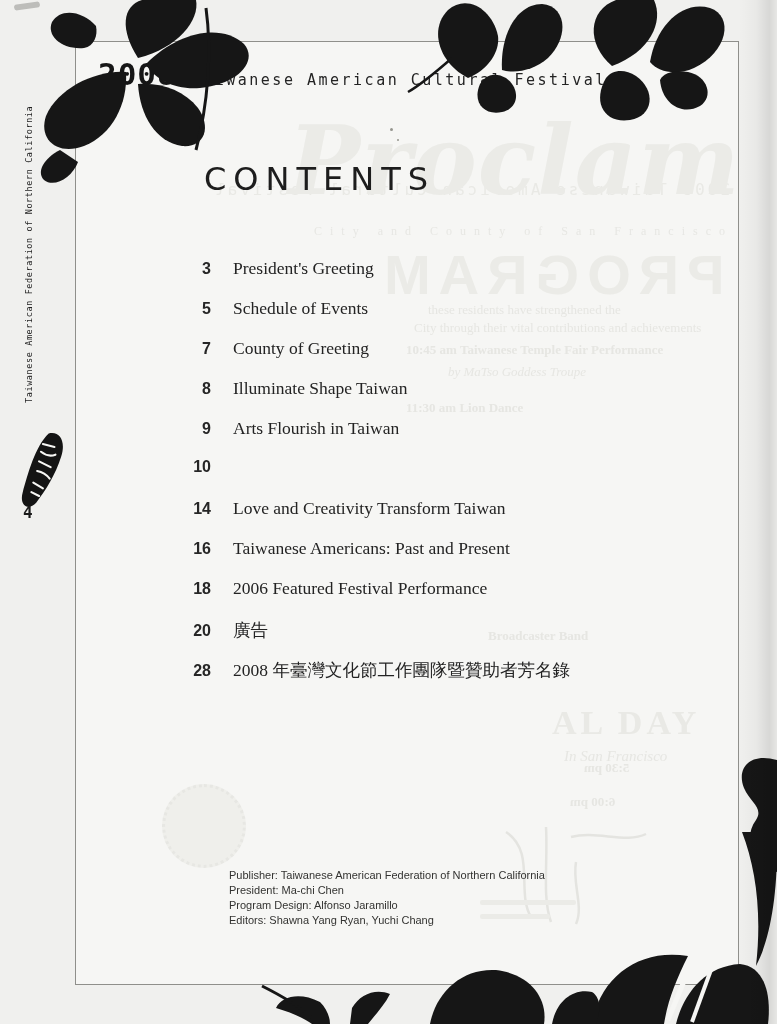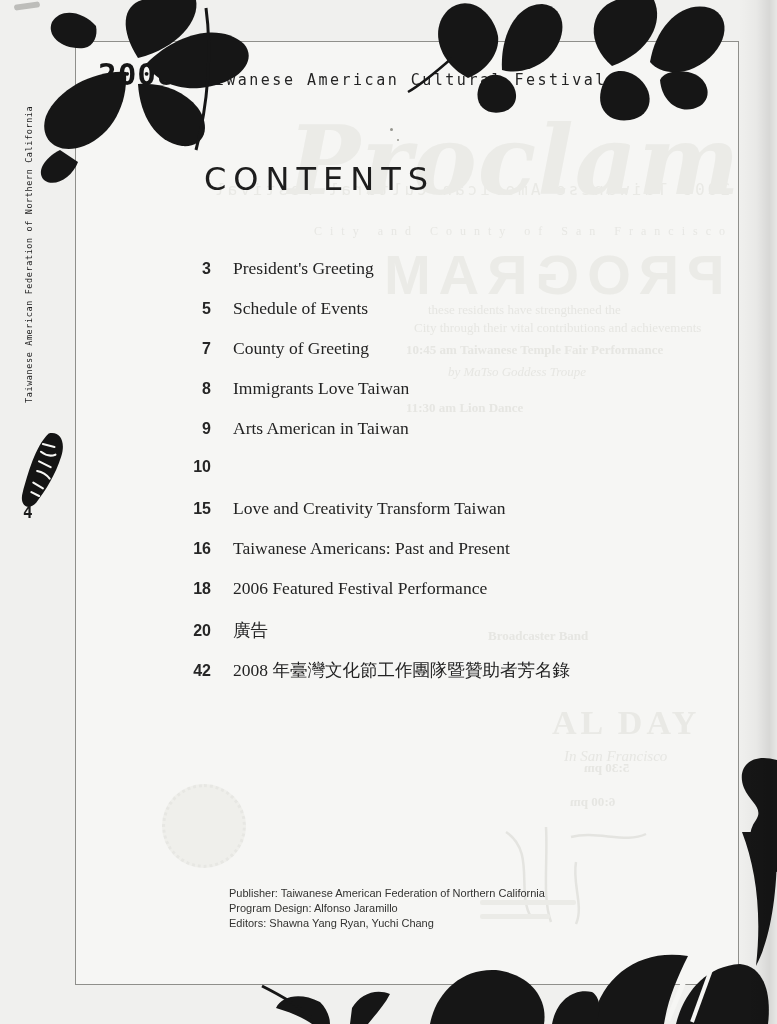--- a/index.html
+++ b/index.html
@@ -57,21 +57,21 @@
   .masthead{position:absolute;left:22px;top:14px;display:flex;align-items:baseline;gap:15px;}
   .masthead .year{font-family:"DejaVu Sans Mono",monospace;font-weight:bold;font-size:31px;color:#161616;letter-spacing:1px;}
   .masthead .fest{font-family:"DejaVu Sans Mono",monospace;font-size:15px;letter-spacing:2.5px;color:#242424;}
   .contents-title{position:absolute;left:128px;top:118px;font-family:"DejaVu Sans",sans-serif;
     font-size:32px;font-weight:400;letter-spacing:7px;color:#1d1d1d;}
   .toc{position:absolute;left:0;top:216px;width:100%;}
   .toc-row{display:flex;align-items:baseline;height:40px;}
   .toc-num{width:135px;text-align:right;font-family:"Liberation Sans",sans-serif;font-weight:bold;
     font-size:16px;color:#262626;}
   .toc-title{margin-left:22px;font-family:"Liberation Serif",serif;font-size:17.5px;color:#232323;}
-  .colophon{position:absolute;left:153px;top:844px;font-family:"Liberation Sans",sans-serif;
+  .colophon{position:absolute;left:153px;top:826px;font-family:"Liberation Sans",sans-serif;
     font-size:11px;line-height:15px;color:#333331;}
 
   
   .spine-text{position:absolute;left:24px;top:403px;transform:rotate(-90deg);transform-origin:0 0;
     white-space:nowrap;font-family:"DejaVu Sans Mono",monospace;font-size:8.5px;letter-spacing:0.6px;
     color:#1e1e1e;z-index:6;}
   .seal{position:absolute;left:16px;top:430px;z-index:6;}
   .spine-pagenum{position:absolute;left:23px;top:503px;font-family:"DejaVu Sans Mono",monospace;
     font-size:16px;font-weight:bold;color:#1a1a1a;z-index:6;}
 
@@ -142,53 +142,54 @@
       <div class="toc-row">
         <span class="toc-num">5</span>
         <span class="toc-title">Schedule of Events</span>
       </div>
       <div class="toc-row">
         <span class="toc-num">7</span>
         <span class="toc-title">County of Greeting</span>
       </div>
       <div class="toc-row">
         <span class="toc-num">8</span>
-        <span class="toc-title">Immigrants Love Taiwan</span>
+        <span class="toc-title">Illuminate Shape Taiwan</span>
       </div>
       <div class="toc-row">
         <span class="toc-num">9</span>
-        <span class="toc-title">Arts American in Taiwan</span>
+        <span class="toc-title">Arts Flourish in Taiwan</span>
       </div>
       <div class="toc-row">
         <span class="toc-num">10</span>
       </div>
       <div class="toc-row">
-        <span class="toc-num">15</span>
+        <span class="toc-num">14</span>
         <span class="toc-title">Love and Creativity Transform Taiwan</span>
       </div>
       <div class="toc-row">
         <span class="toc-num">16</span>
         <span class="toc-title">Taiwanese Americans: Past and Present</span>
       </div>
       <div class="toc-row">
         <span class="toc-num">18</span>
         <span class="toc-title">2006 Featured Festival Performance</span>
       </div>
       <div class="toc-row">
         <span class="toc-num">20</span>
         <span class="toc-title">廣告</span>
       </div>
       <div class="toc-row">
-        <span class="toc-num">42</span>
+        <span class="toc-num">28</span>
         <span class="toc-title">2008 年臺灣文化節工作團隊暨贊助者芳名錄</span>
       </div>
     </div>
 
     <div class="colophon">
       <div>Publisher: Taiwanese American Federation of Northern California</div>
+      <div>President: Ma-chi Chen</div>
       <div>Program Design: Alfonso Jaramillo</div>
       <div>Editors: Shawna Yang Ryan, Yuchi Chang</div>
     </div>
   </div>
 </div>
 
 <svg class="flora" width="777" height="1024" viewBox="0 0 777 1024">
   <g fill="#161616">
 
     <path d="M138,58 C120,30 122,6 142,0 L196,0 C200,20 178,48 138,58 Z"></path>

